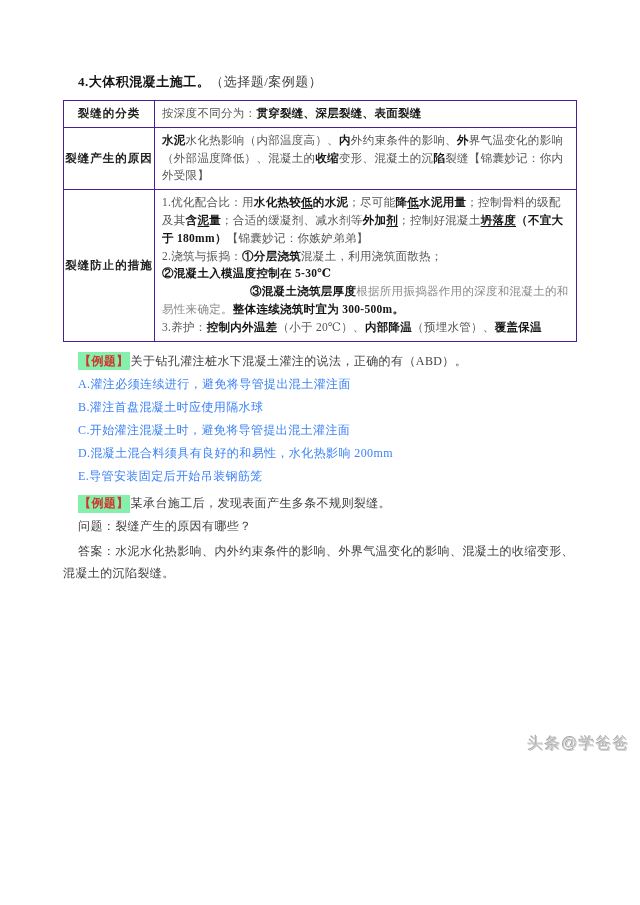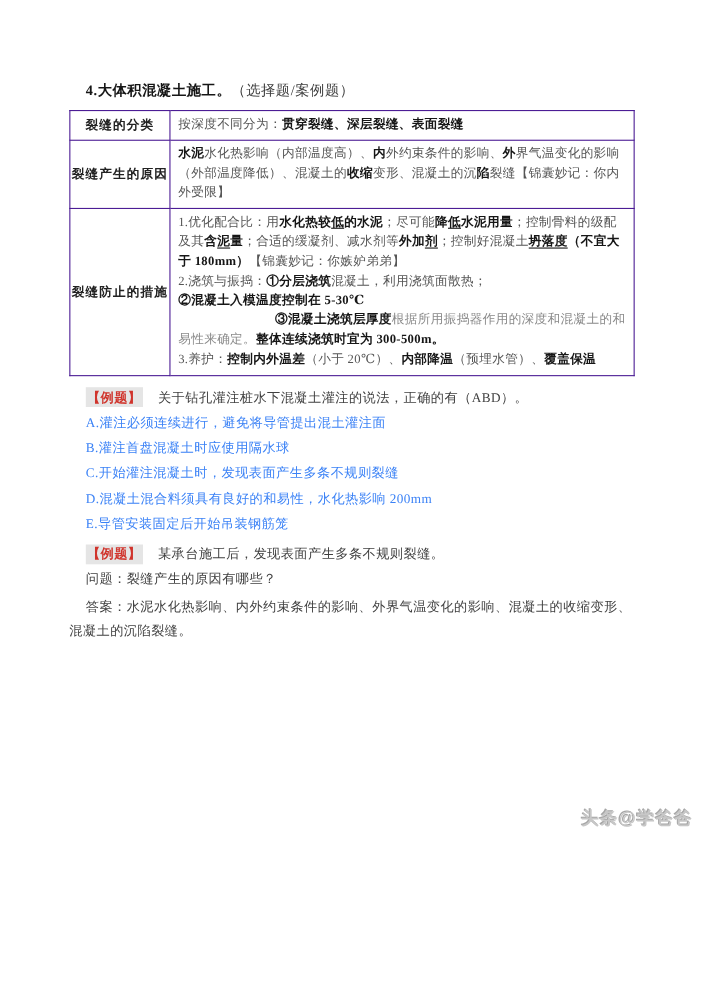--- a/index.html
+++ b/index.html
@@ -37,31 +37,31 @@
   .u{text-decoration:underline;text-underline-offset:2px;}
   .g{color:#8a8a8a;}
   .indent2{margin-left:88px;}
   .hang2{text-indent:88px;}
   
   .example{margin-left:15px;font-size:12px;color:#3f3f3f;letter-spacing:0.4px;}
   .ex-head{margin:0;line-height:16px;}
   .ex1-head{margin-top:11px;}
   .ex2-head{margin-top:12px;font-family:Liberation Mono, monospace;}
   .tag{
-    background:#e5e5e5;color:#d0342c;font-weight:bold;
-    padding:2px 1px;margin-right:14px;
+    background:#86efac;color:#d0342c;font-weight:bold;
+    padding:2px 1px;margin-right:1px;
   }
   .option{margin:8px 0 0 0;line-height:15px;color:#3b82f6;}
   .qline{margin:7px 0 0 0;line-height:15px;}
   .aline{margin:6px 0 0 -15px;text-indent:15px;line-height:22px;}
   
   .watermark{
     position:absolute;right:10px;bottom:16px;
     font-family:"Liberation Sans","DejaVu Sans",sans-serif;
-    font-size:16px;font-weight:bold;color:#c7c7c7;
+    font-size:16px;font-weight:normal;color:#c7c7c7;
     text-shadow:-1px -1px 0 #a6a6a6, 1px 1px 0 #ffffff;
     letter-spacing:1px;
   }
 </style>
 </head>
 <body>
 
 <div class="page">
   <div class="content">
 
@@ -93,21 +93,21 @@
       </tr>
     </tbody>
       </table>
 
     <div class="example">
       <p class="ex-head ex1-head">
         <span class="tag">【例题】</span><span>关于钻孔灌注桩水下混凝土灌注的说法，正确的有（ABD）。</span>
       </p>
       <p class="option">A.灌注必须连续进行，避免将导管提出混土灌注面</p>
       <p class="option">B.灌注首盘混凝土时应使用隔水球</p>
-      <p class="option">C.开始灌注混凝土时，发现表面产生多条不规则裂缝</p>
+      <p class="option">C.开始灌注混凝土时，避免将导管提出混土灌注面</p>
       <p class="option">D.混凝土混合料须具有良好的和易性，水化热影响 200mm</p>
       <p class="option">E.导管安装固定后开始吊装钢筋笼</p>
     </div>
 
     <div class="example">
       <p class="ex-head ex2-head">
         <span class="tag">【例题】</span><span>某承台施工后，发现表面产生多条不规则裂缝。</span>
       </p>
       <p class="qline">问题：裂缝产生的原因有哪些？</p>
       <p class="aline">答案：水泥水化热影响、内外约束条件的影响、外界气温变化的影响、混凝土的收缩变形、混凝土的沉陷裂缝。</p>

